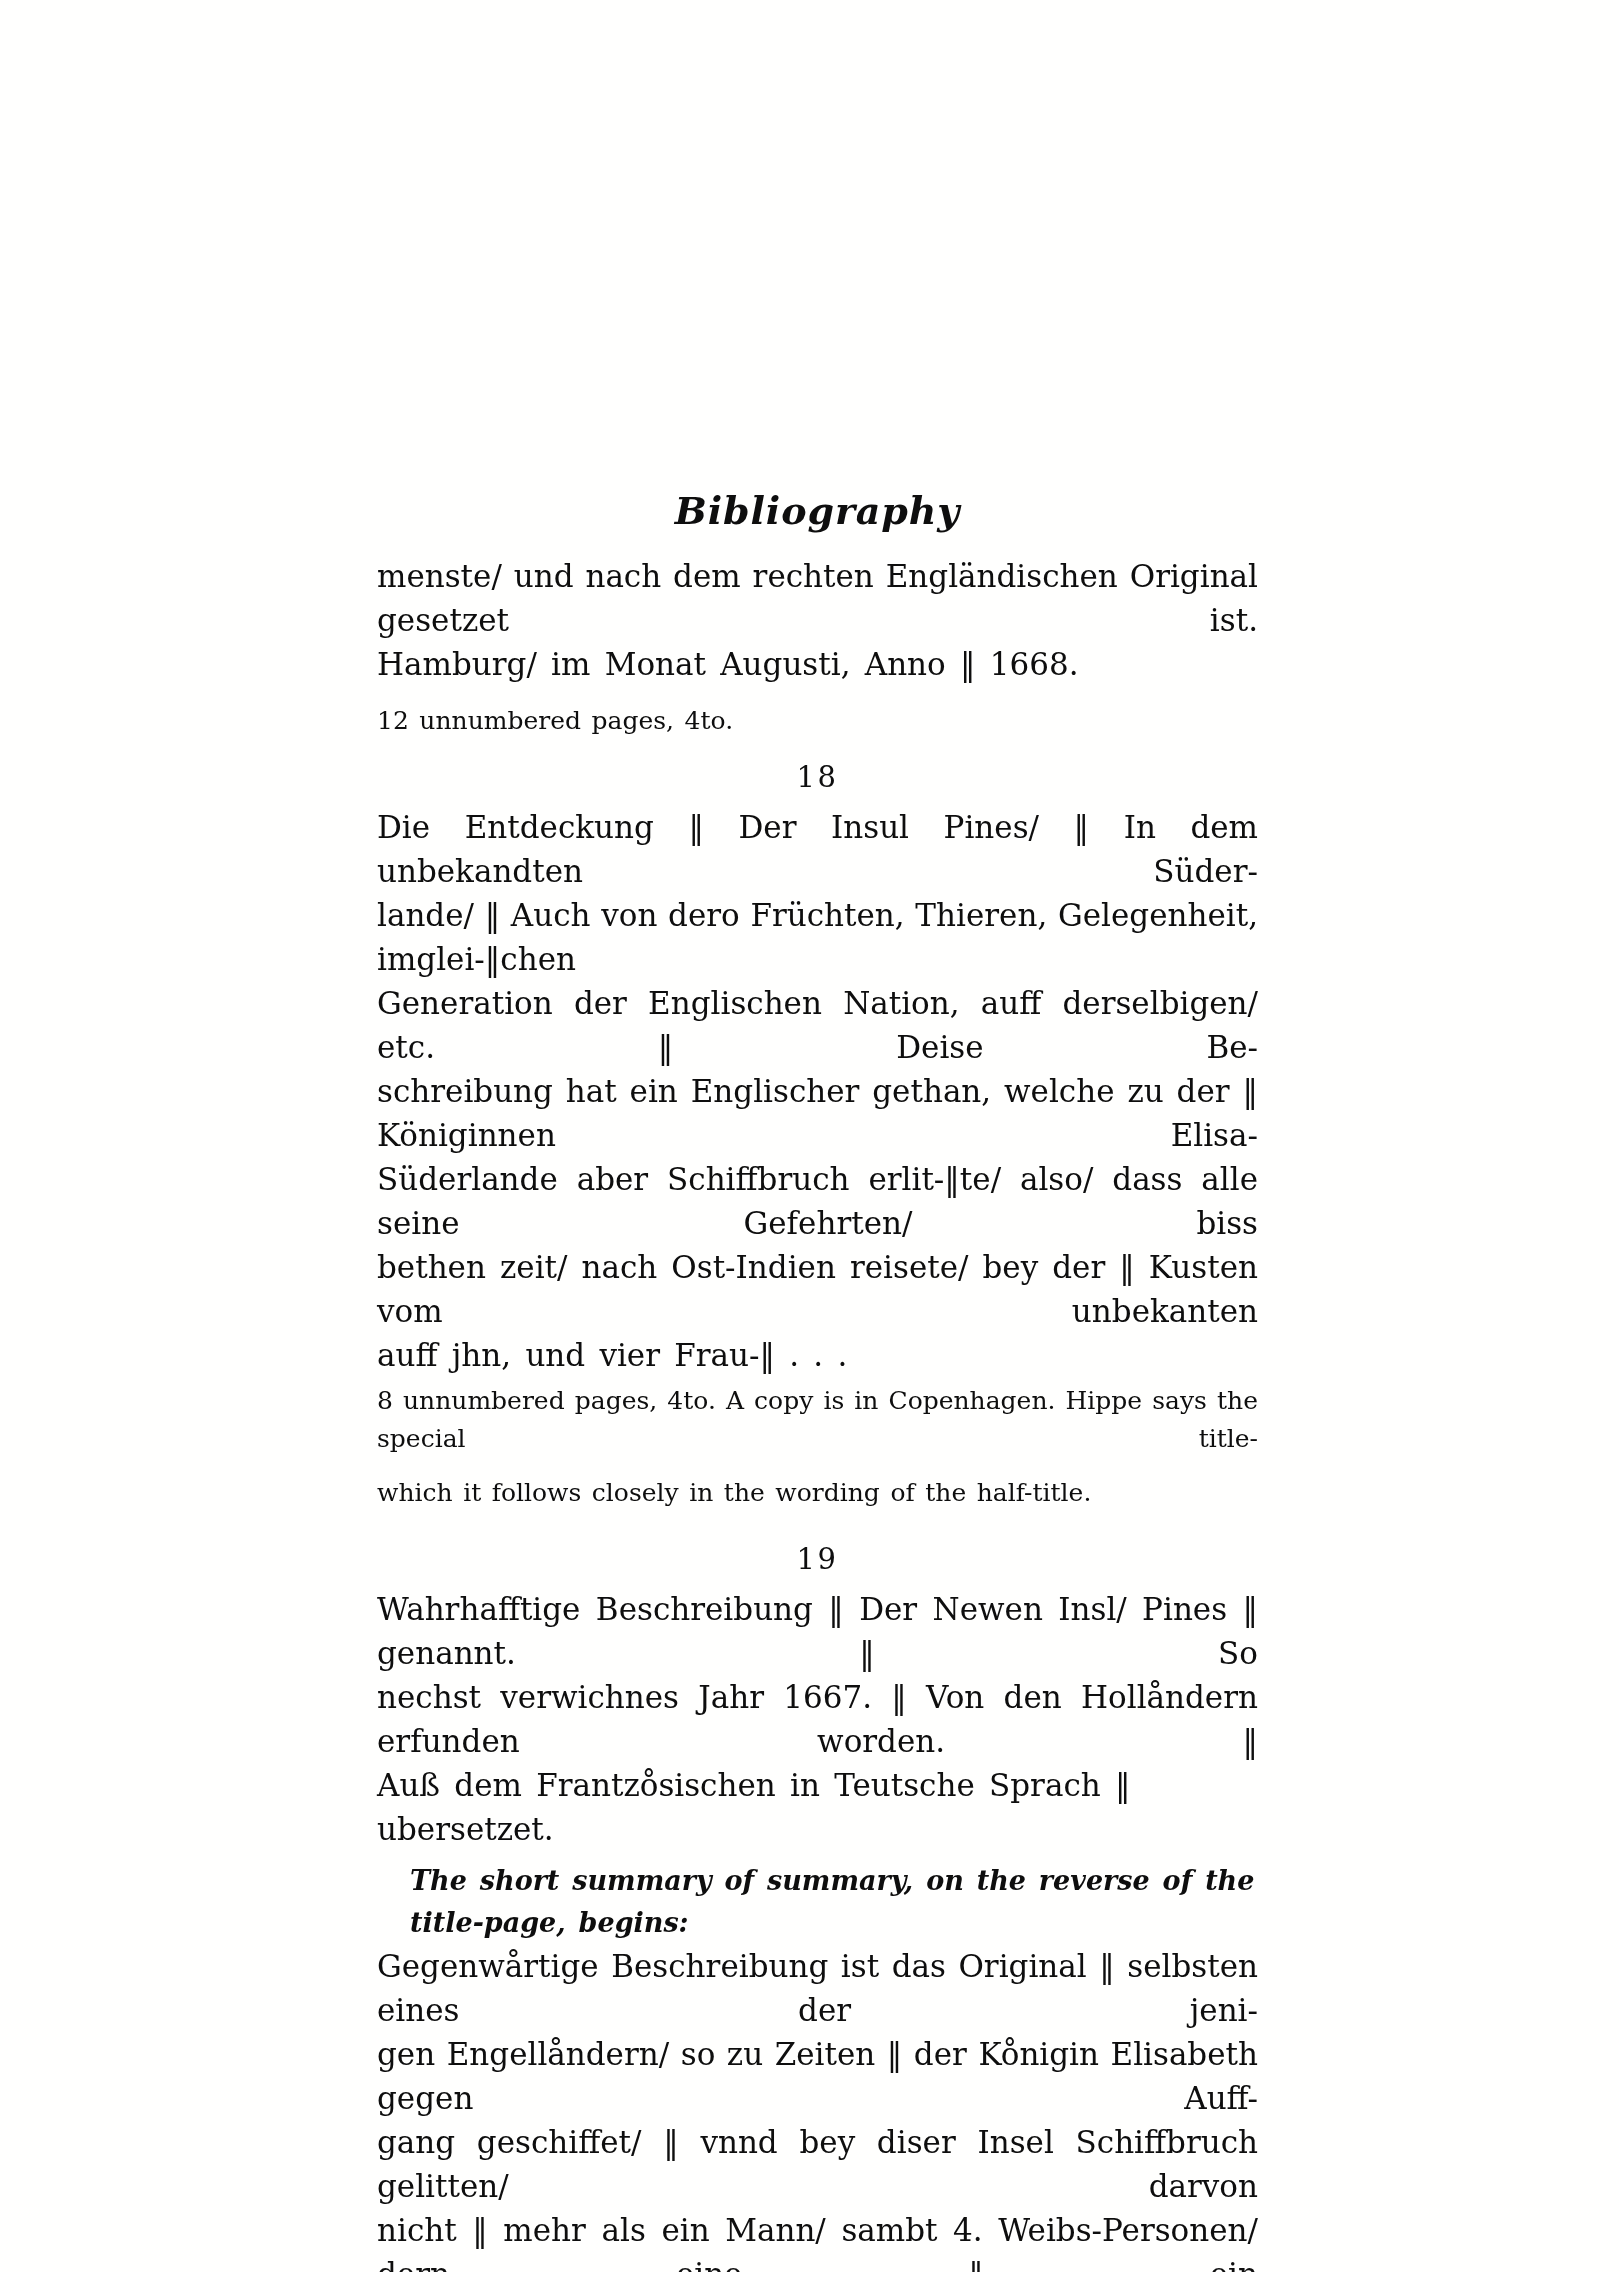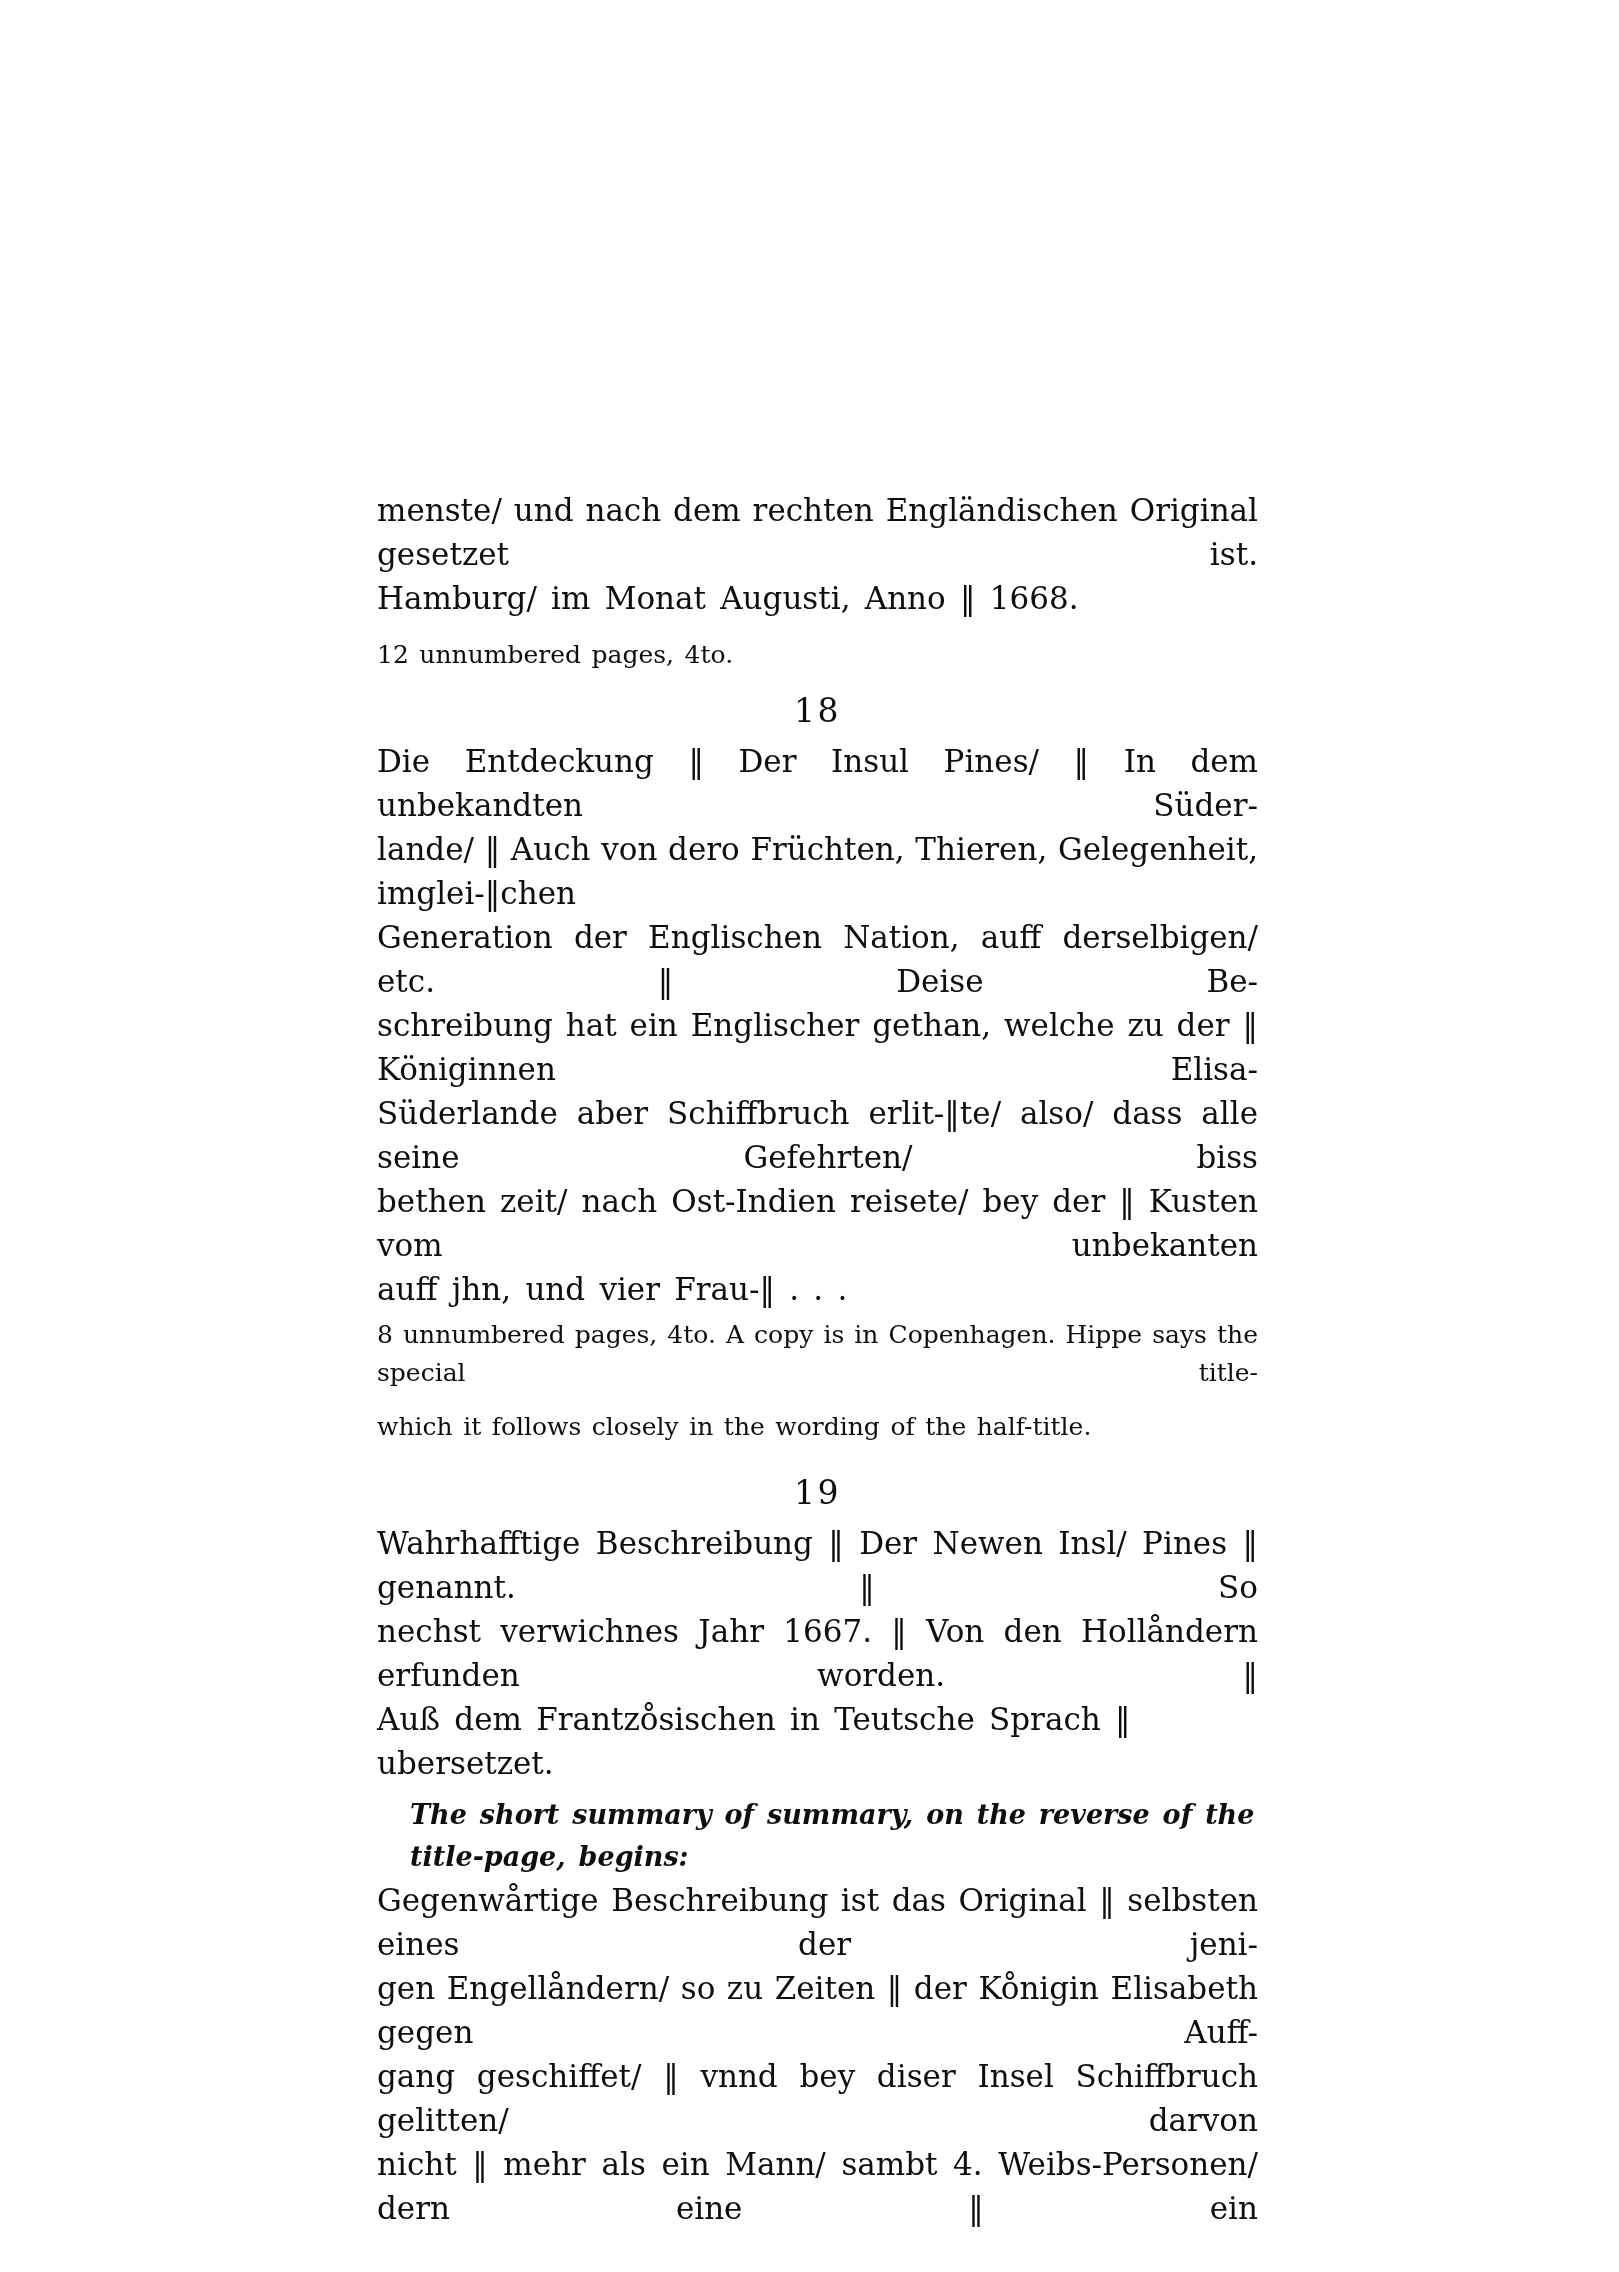--- a/index.html
+++ b/index.html
@@ -50,21 +50,21 @@
     text-align-last: justify;
   }
   .note-line.endline {
     text-align: left;
     text-align-last: left;
     word-spacing: 2.6px;
     margin-top: 16px;
   }
   .entry-number {
     text-align: center;
-    font-size: 33px;
+    font-size: 29px;
     line-height: 42px;
     letter-spacing: 2.6px;
   }
   .gap-sm { margin-top: 7px; }
   .gap-md { margin-top: 15.7px; }
   .gap-lg { margin-top: 26px; }
   .gap-note { margin-top: 5.2px; }
   .summary-intro {
     font-style: italic;
     font-weight: bold;
@@ -74,20 +74,21 @@
     margin-top: 8.7px;
     word-spacing: 3.5px;
   }
 </style>
 </head>
 <body>
 
 <div class="page">
   <div class="textblock">
 
+    <div class="running-head">Bibliography</div>
 
     <div>
       <div class="bline">menste/ und nach dem rechten Engländischen Original gesetzet ist.</div>
       <div class="bline endline">Hamburg/ im Monat Augusti, Anno ‖ 1668.</div>
       <div class="note-line endline gap-sm">12 unnumbered pages, 4to.</div>
     </div>
 
     <div class="entry-number gap-md">18</div>
 
     <div class="gap-sm">

